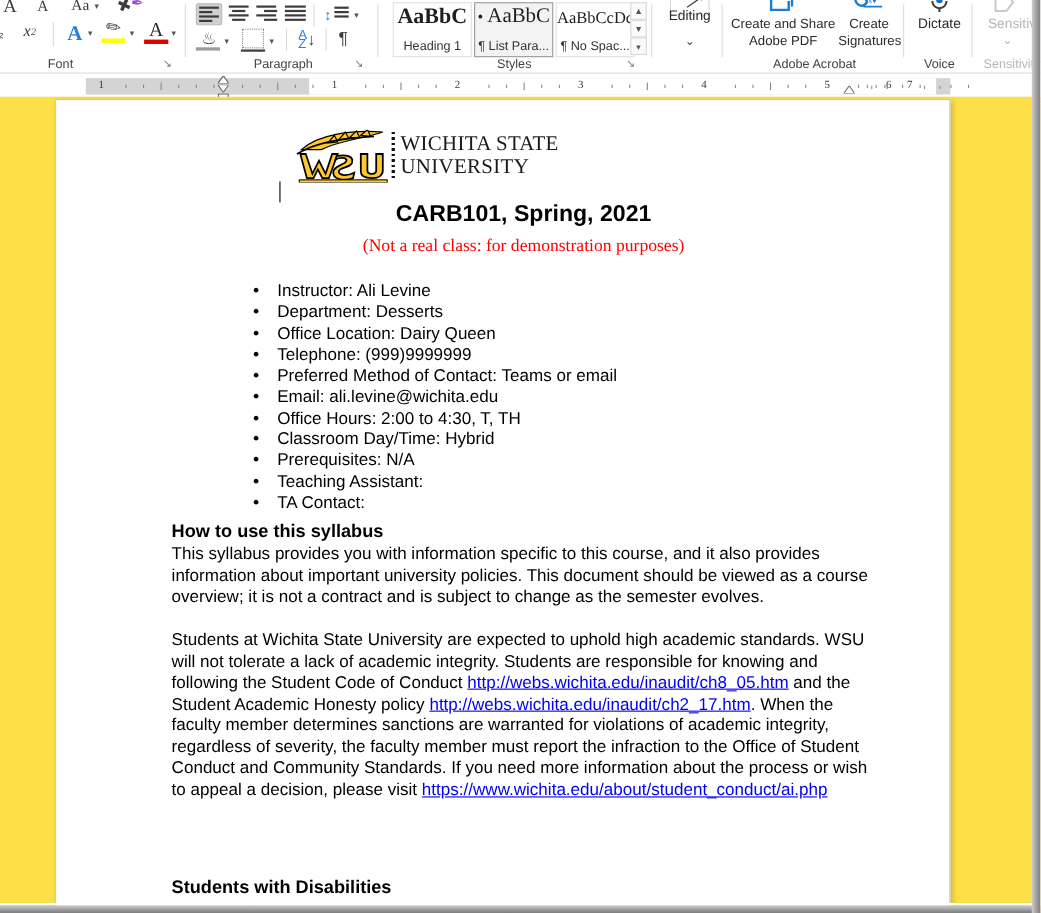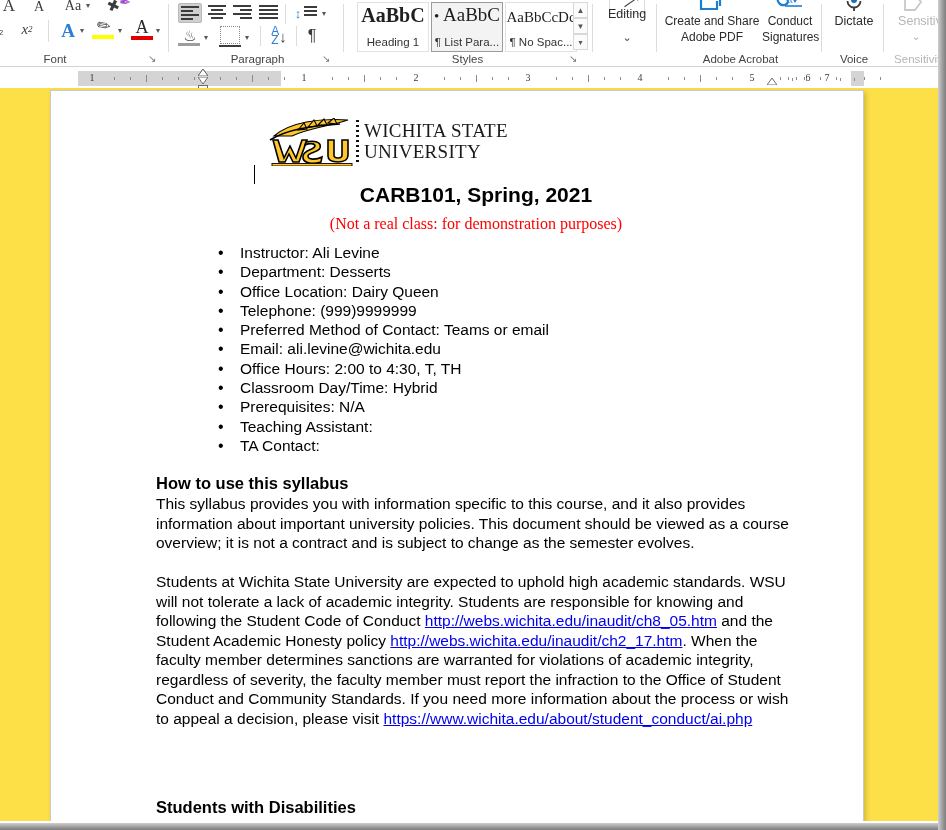--- a/index.html
+++ b/index.html
@@ -294,21 +294,21 @@
     width: 640px;
     text-align: center;
     font-family: Liberation Serif, serif;
     font-size: 16px;
     color: #ff0000;
   }
 
   ul.bullets {
     position: absolute;
     left: 44px; top: 148px;
-    margin: 4px;
+    margin: 16px;
     padding: 0 0 0 36px;
     list-style: none;
     width: 600px;
   }
   ul.bullets li {
     position: relative;
     font-family: "Liberation Sans", sans-serif;
     font-size: 15.5px;
     line-height: 19.3px;
     color: #000;
@@ -493,21 +493,21 @@
       </svg>
       <div class="bigbtn" style="left:6px;top:14px;width:96px;">Create and Share</div>
       <div class="bigbtn" style="left:6px;top:30px;width:96px;">Adobe PDF</div>
 
       <svg style="position:absolute;left:114px;top:-10px;" width="32" height="24" viewBox="0 0 32 24">
         <path d="M12 3 C6 3, 4 9, 7 13 C10 17, 16 15, 16 11" fill="none" stroke="#1a7fd4" stroke-width="2.2"></path>
         <path d="M15 11 l5 -5 l3 5 l3 -5" fill="none" stroke="#1a7fd4" stroke-width="2"></path>
         <text x="17" y="13" font-size="8" fill="#1a7fd4" font-family="Liberation Serif, serif">x</text>
         <line x1="13" y1="16" x2="30" y2="16" stroke="#1a7fd4" stroke-width="1.6"></line>
       </svg>
-      <div class="bigbtn" style="left:104px;top:14px;width:56px;">Conduct</div>
+      <div class="bigbtn" style="left:104px;top:14px;width:56px;">Create</div>
       <div class="bigbtn" style="left:104px;top:30px;width:56px;">Signatures</div>
 
       <div class="glabel" style="left:0;width:165px;">Adobe Acrobat</div>
     </div>
 
     <div class="gsep" style="left:821px;"></div>
 
     <div class="rgroup" id="g-voice">
       <svg style="position:absolute;left:19px;top:-10px;" width="24" height="24" viewBox="0 0 24 24">
         <rect x="9" y="2" width="6" height="11" rx="3" fill="#1a6fb5"></rect>

